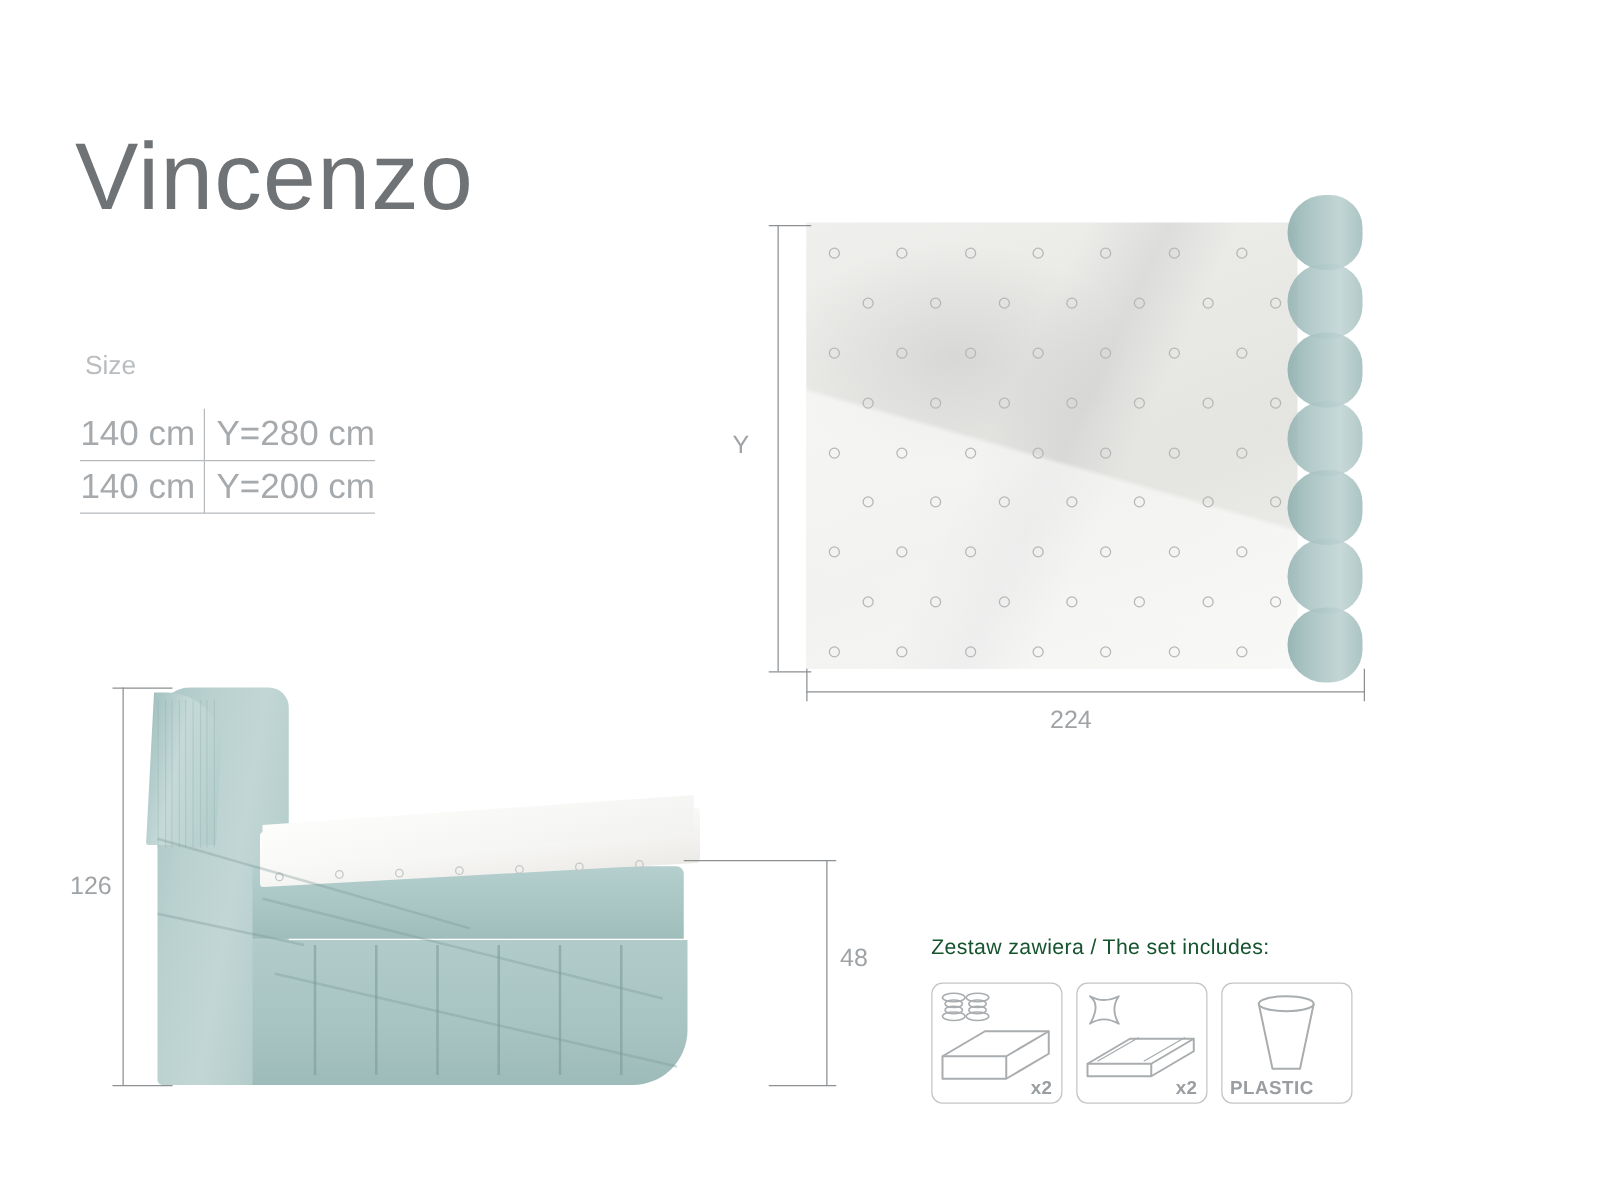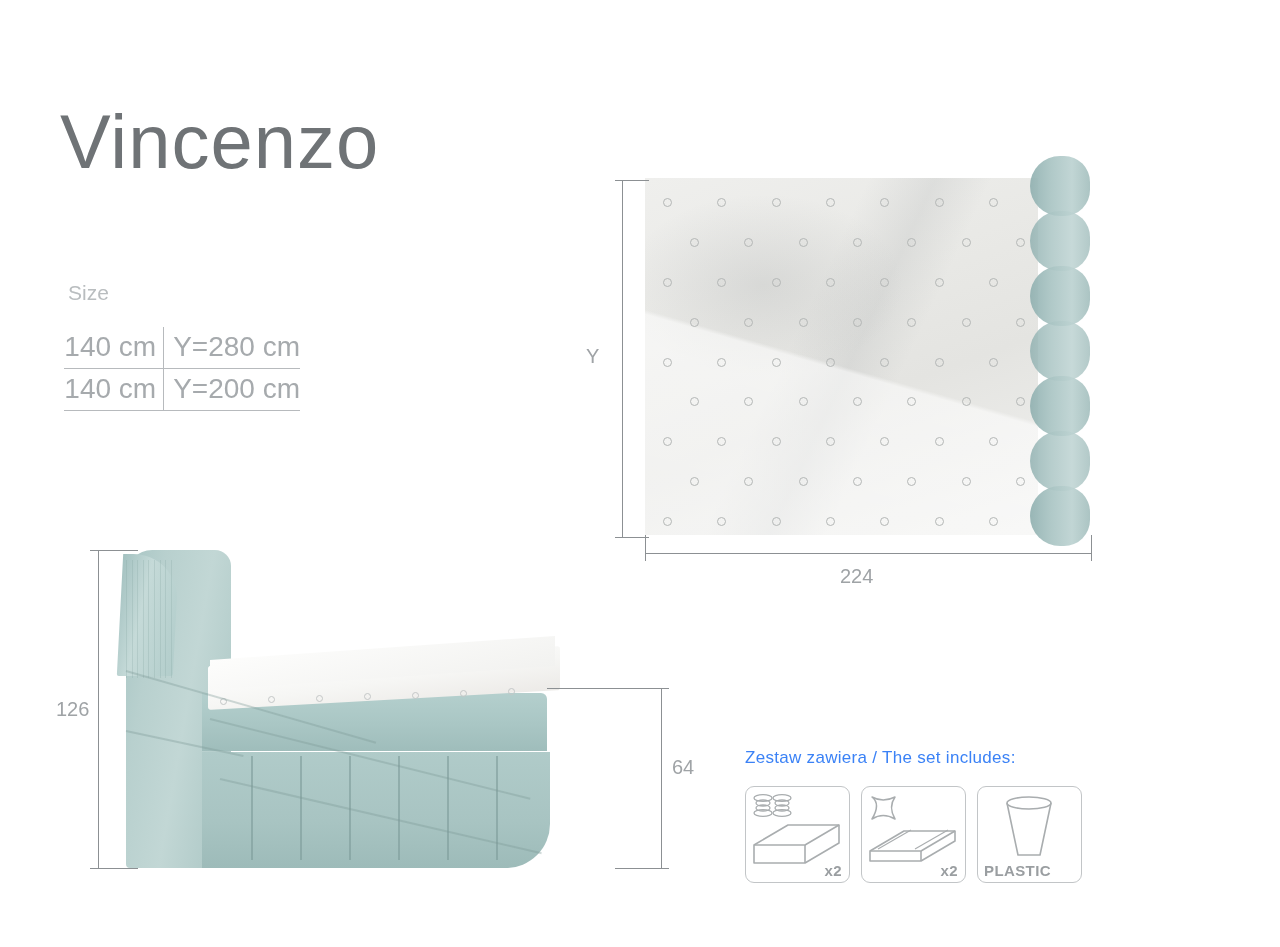--- a/index.html
+++ b/index.html
@@ -120,21 +120,21 @@
     position:absolute;width:7px;height:7px;border-radius:50%;
     border:1.3px solid #c4c7c7;box-sizing:border-box;
   }
   .sv-streak{
     position:absolute;background:rgba(122,152,150,.35);height:2px;transform-origin:left center;
   }
 
   
   .setblock{position:absolute;left:745px;top:748px;width:450px;height:160px;}
   .set-title{
-    position:absolute;left:0;top:0;font-size:17px;color:#3b82f6;letter-spacing:.3px;
+    position:absolute;left:0;top:0;font-size:17px;color:#14532d;letter-spacing:.3px;
     white-space:nowrap;
   }
   .set-icons{position:absolute;left:0;top:38px;display:flex;gap:11px;}
   .set-card{
     position:relative;width:103px;height:95px;
     border:1.6px solid #c2c5c7;border-radius:9px;background:#fff;
   }
   .set-card .cap{
     position:absolute;font-size:15px;color:#9a9ea1;font-weight:700;letter-spacing:.4px;
   }
@@ -303,21 +303,21 @@
     <div class="sv-streak" style="left:160px;top:250px;width:330px;transform:rotate(13deg);"></div>
 
     <div class="dim-line dim-v" style="left:38px;top:22px;height:318px;"></div>
     <div class="dim-line dim-h" style="left:30px;top:22px;width:48px;"></div>
     <div class="dim-line dim-h" style="left:30px;top:340px;width:48px;"></div>
     <div class="dim-txt" style="left:-4px;top:170px;">126</div>
 
     <div class="dim-line dim-v" style="left:601px;top:160px;height:180px;"></div>
     <div class="dim-line dim-h" style="left:487px;top:160px;width:122px;"></div>
     <div class="dim-line dim-h" style="left:555px;top:340px;width:54px;"></div>
-    <div class="dim-txt" style="left:612px;top:228px;">64</div>
+    <div class="dim-txt" style="left:612px;top:228px;">48</div>
   </div>
 
   <div class="setblock">
     <div class="set-title">Zestaw zawiera / The set includes:</div>
 
     <div class="set-icons">
 
 
       <div class="set-card">
         <span class="cap cap-x2">x2</span>

